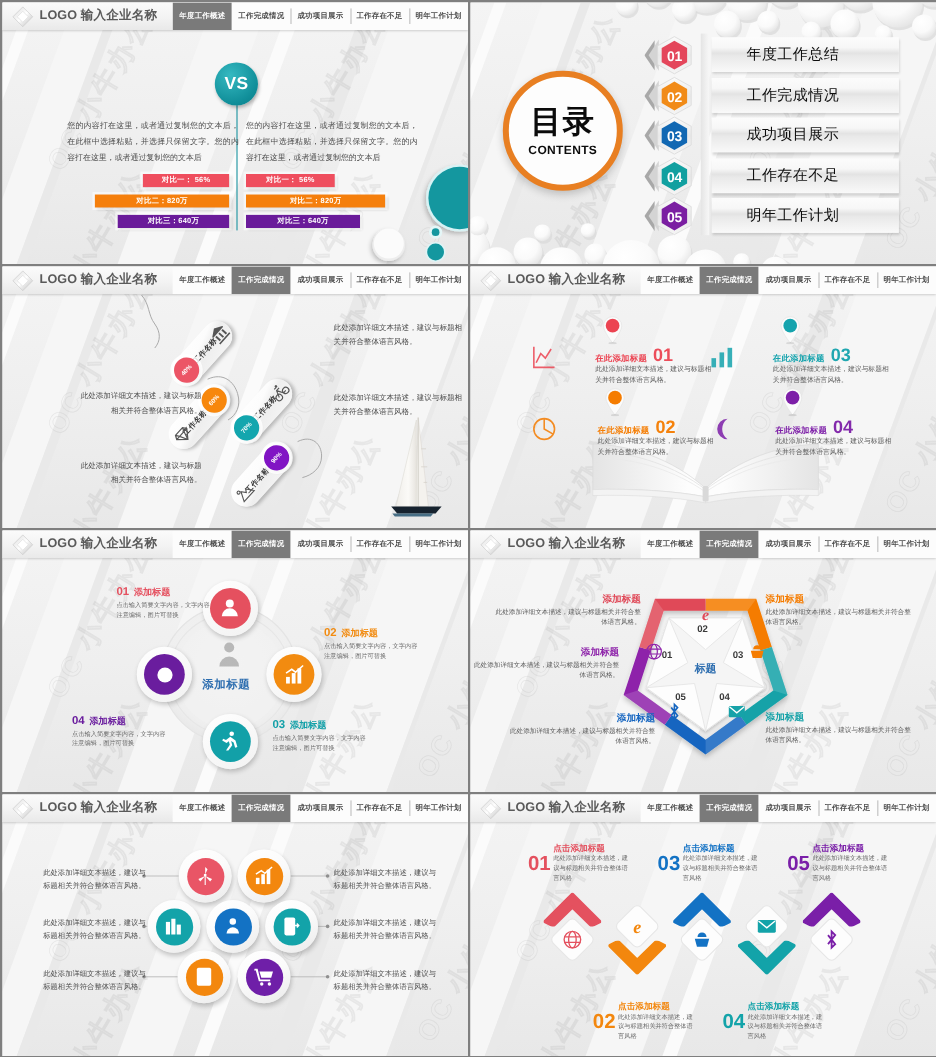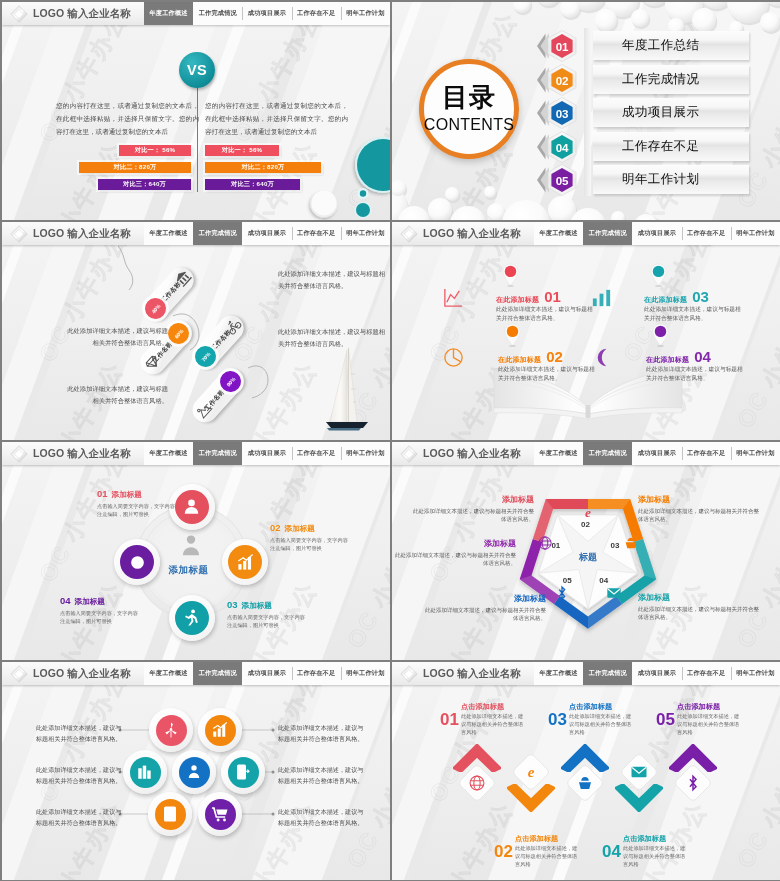--- a/index.html
+++ b/index.html
@@ -66,21 +66,21 @@
   .s1-bar::after{content:"";position:absolute;left:-2px;right:-2px;top:-2px;bottom:-2px;
       border:2px solid rgba(255,255,255,.55);}
 
   
   .s2-ring{position:absolute;left:27px;top:57px;width:90px;height:90px;
       border-radius:50%;border:5px solid #e87f22;background:#fdfdfd;
       box-shadow:0 3px 7px rgba(0,0,0,.2);
       display:flex;flex-direction:column;align-items:center;justify-content:center;}
   .s2-ring-t{font-size:26px;font-weight:700;color:#0b0b0b;line-height:1;
       letter-spacing:1px;}
-  .s2-ring-s{font-size:16px;font-weight:400;color:#0d0d0d;letter-spacing:.3px;
+  .s2-ring-s{font-size:10px;font-weight:700;color:#0d0d0d;letter-spacing:.3px;
       margin-top:6px;}
   .s2-item{position:absolute;left:145px;height:34px;width:212px;}
   .s2-hexwrap{position:absolute;left:0;top:0;width:50px;height:34px;}
   .s2-panel{position:absolute;left:56px;top:2px;right:0;height:29px;
       background:linear-gradient(180deg,#fcfcfc 0%,#f7f7f7 30%,#e3e3e3 46%,
                  #e9e9e9 54%,#f9f9f9 100%);
       box-shadow:1px 2px 2px rgba(0,0,0,.15);
       display:flex;align-items:center;}
   .s2-panel span{font-size:12.5px;font-weight:400;color:#0d0d0d;margin-left:29px;
       letter-spacing:.4px;}

